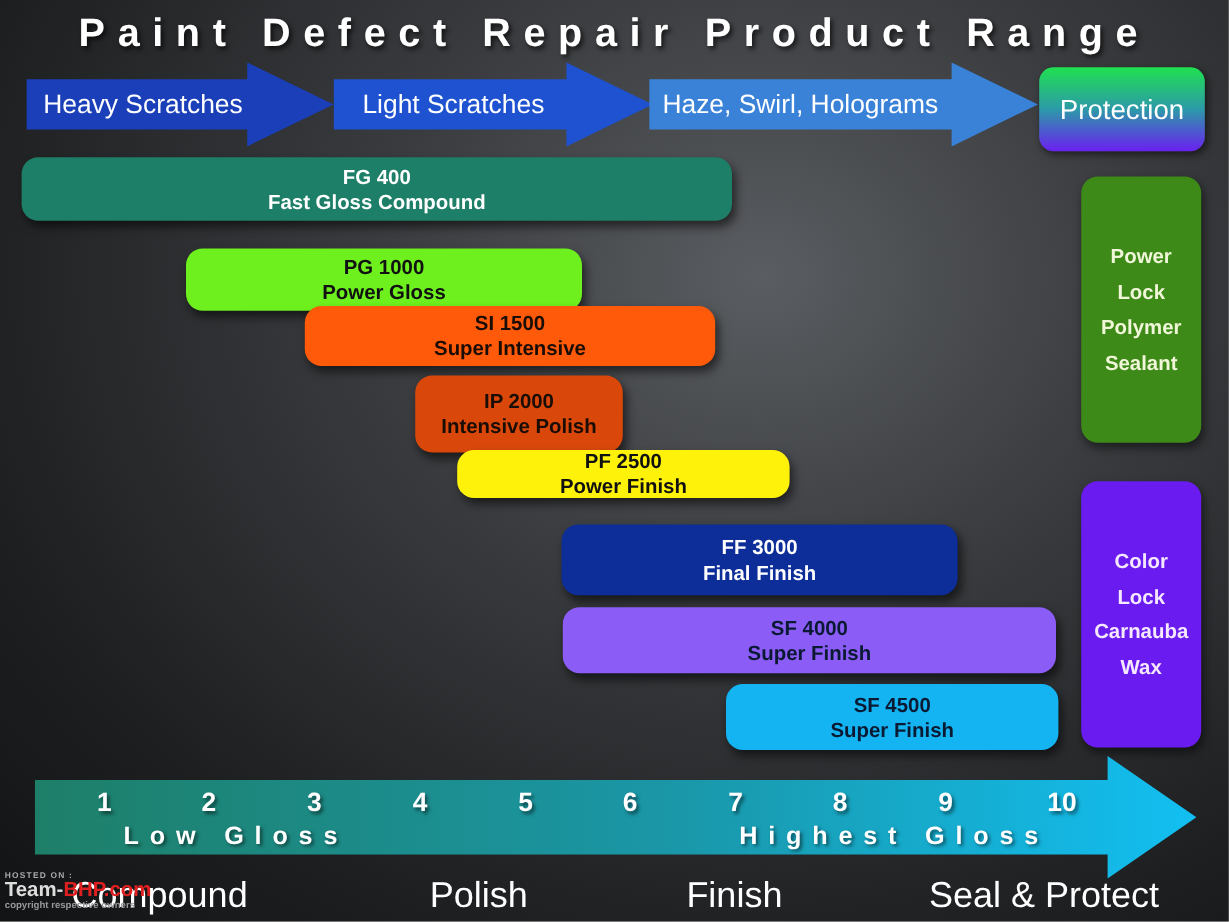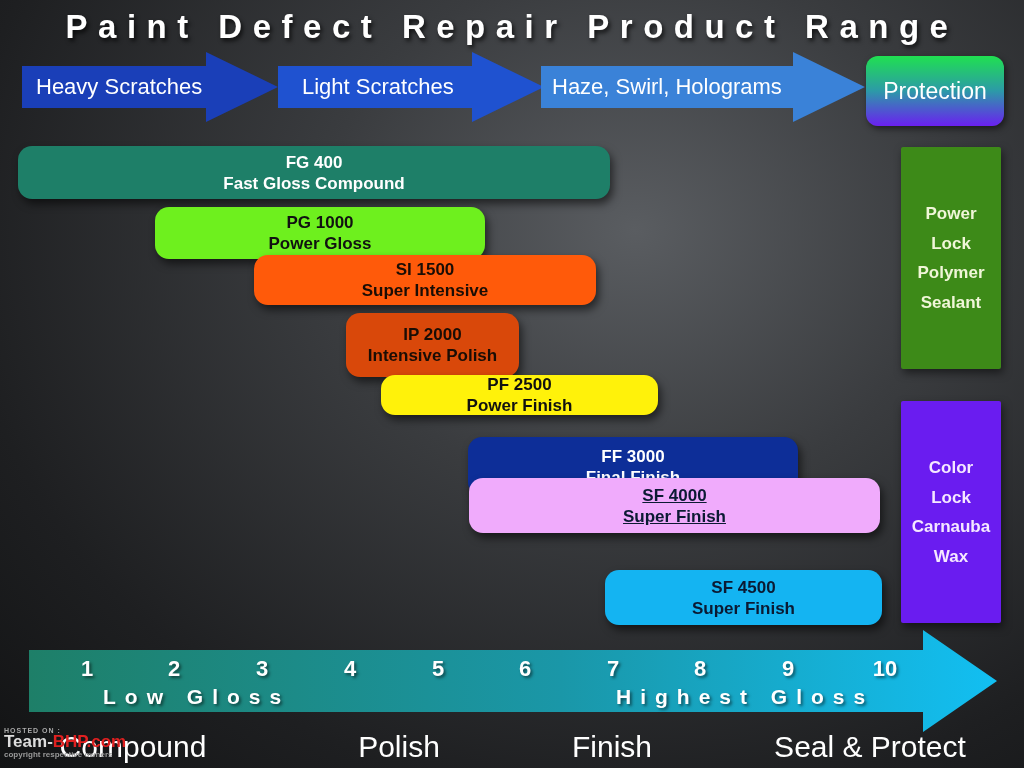--- a/index.html
+++ b/index.html
@@ -25,21 +25,21 @@
     background: linear-gradient(180deg, #20e050 0%, #2c9aa8 50%, #6a20f0 100%);
     display: flex; align-items: center; justify-content: center; color: #fff; font-size: 23px;
     box-shadow: 2px 3px 6px rgba(0,0,0,0.5);
   }
   .product {
     position: absolute; border-radius: 14px; display: flex; flex-direction: column;
     align-items: center; justify-content: center; font-weight: bold; font-size: 17px; line-height: 21px;
     box-shadow: 3px 5px 8px rgba(0,0,0,0.55);
   }
   .side-box {
-    position: absolute; border-radius: 2px; display: flex; flex-direction: column;
+    position: absolute; border-radius: 14px; display: flex; flex-direction: column;
     align-items: center; justify-content: center; font-weight: bold; font-size: 17px; line-height: 29.5px;
     box-shadow: 2px 4px 8px rgba(0,0,0,0.5);
   }
   .scale { position: absolute; left: 29px; top: 630px; width: 968px; height: 102px; }
   .scale svg { position: absolute; left: 0; top: 0; }
   .tick {
     position: absolute; top: 26px; color: #fff; font-size: 22px; font-weight: bold;
     transform: translateX(-50%); text-shadow: 2px 2px 3px rgba(0,0,0,0.5);
   }
   .gloss {
@@ -74,21 +74,21 @@
   <span class="lbl" style="left:24px;">Light Scratches</span>
 </div>
 <div class="stage-arrow" style="left:541px;top:52px;width:359px;height:70px;">
   <svg width="324" height="70">
     <polygon points="0,14 252,14 252,0 324,35 252,70 252,56 0,56" fill="#3a82d8"></polygon>
   </svg>
   <span class="lbl" style="left:11px;">Haze, Swirl, Holograms</span>
 </div>
 <div class="protection">Protection</div>
 
-<div class="product" style="left: 18px; top: 146px; width: 592px; height: 53px; background: rgb(30, 127, 104); color: rgb(255, 255, 255);">
+<div class="product" style="left: 18px; top: 131px; width: 592px; height: 53px; background: rgb(30, 127, 104); color: rgb(255, 255, 255);">
   <span>FG 400</span>
   <span>Fast Gloss Compound</span>
 </div>
 <div class="product" style="left: 155px; top: 207px; width: 330px; height: 52px; background: rgb(110, 240, 30); color: rgb(17, 17, 17);">
   <span>PG 1000</span>
   <span>Power Gloss</span>
 </div>
 <div class="product" style="left: 254px; top: 255px; width: 342px; height: 50px; background: rgb(255, 90, 10); color: rgb(26, 13, 5);">
   <span>SI 1500</span>
   <span>Super Intensive</span>
@@ -98,21 +98,21 @@
   <span>Intensive Polish</span>
 </div>
 <div class="product" style="left: 381px; top: 375px; width: 277px; height: 40px; background: rgb(255, 242, 10); color: rgb(17, 17, 17);">
   <span>PF 2500</span>
   <span>Power Finish</span>
 </div>
 <div class="product" style="left: 468px; top: 437px; width: 330px; height: 59px; background: rgb(13, 46, 152); color: rgb(255, 255, 255);">
   <span>FF 3000</span>
   <span>Final Finish</span>
 </div>
-<div class="product" style="left: 469px; top: 478px; width: 411px; height: 55px; background: #f0abfc; color: rgb(11, 26, 51); text-decoration: underline;">
+<div class="product" style="left: 469px; top: 506px; width: 411px; height: 55px; background: #8b5cf6; color: rgb(11, 26, 51);">
   <span>SF 4000</span>
   <span>Super Finish</span>
 </div>
 <div class="product" style="left: 605px; top: 570px; width: 277px; height: 55px; background: rgb(20, 180, 242); color: rgb(11, 26, 51);">
   <span>SF 4500</span>
   <span>Super Finish</span>
 </div>
 
 <div class="side-box" style="left: 901px; top: 147px; width: 100px; height: 222px; background: rgb(61, 138, 24); color: rgb(240, 246, 216);">
   <span>Power</span>

